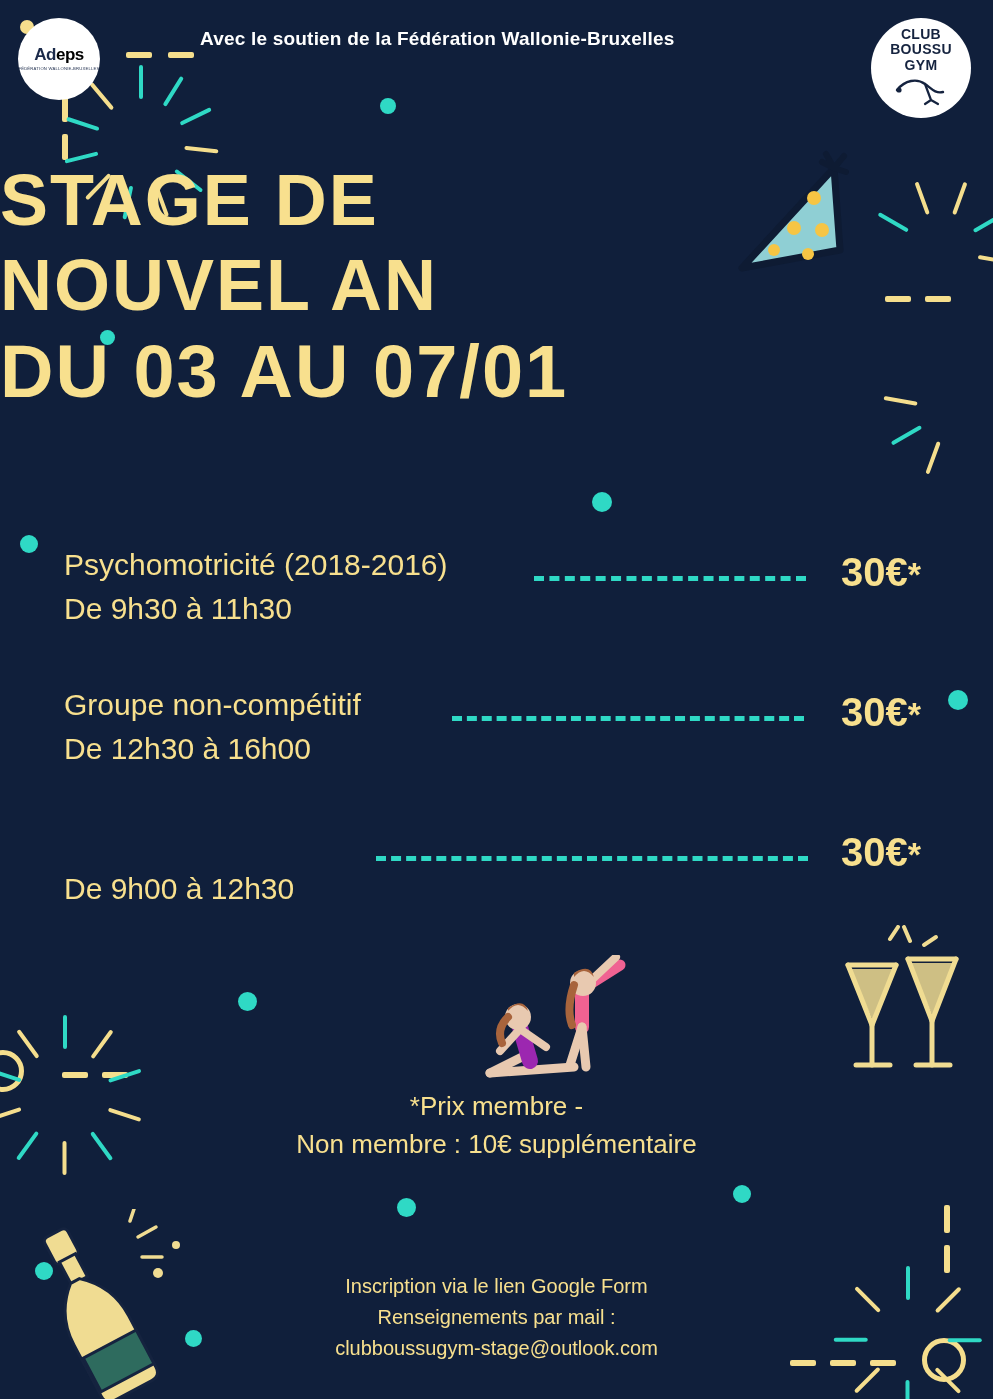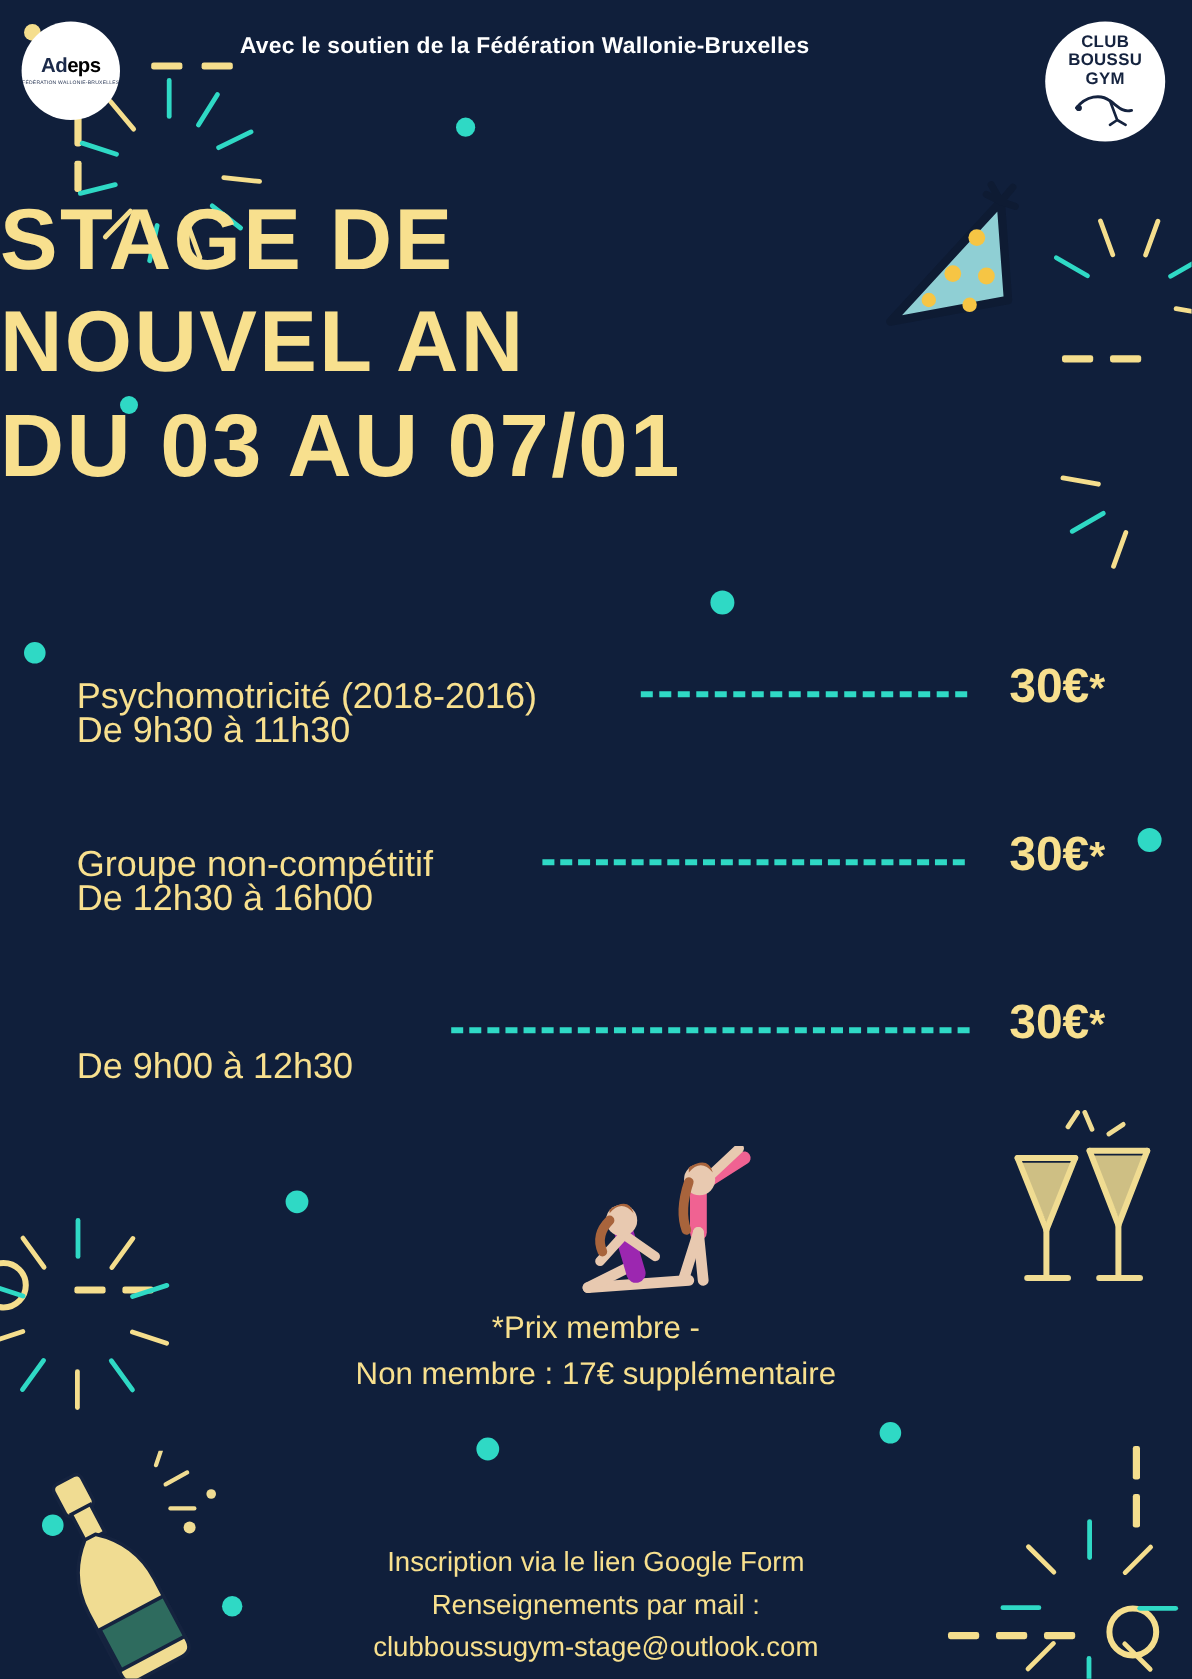--- a/index.html
+++ b/index.html
@@ -89,21 +89,20 @@
   
   .list { position: absolute; top: 548px; left: 0; right: 0; }
   .row { position: relative; height: 140px; }
   .row .label {
     position: absolute;
     left: 64px;
     top: 0;
     color: #f8e08e;
     font-size: 30px;
     white-space: nowrap;
-    margin-top: 16px;
   }
   .row .time {
     position: absolute;
     left: 64px;
     top: 44px;
     color: #f8e08e;
     font-size: 30px;
   }
   .row .price {
     position: absolute;
@@ -130,25 +129,25 @@
     text-align: center;
     color: #f8e08e;
     font-size: 26px;
     line-height: 1.45;
   }
   .note .l1 { }
 
   
   .footer {
     position: absolute;
-    bottom: 8px;
+    bottom: 35px;
     left: 0; right: 0;
     text-align: center;
     color: #f8e08e;
-    font-size: 23px;
+    font-size: 20px;
     line-height: 1.55;
   }
 
   
   .gymnasts { position: absolute; left: 470px; top: 955px; width: 190px; height: 145px; }
   .glasses  { position: absolute; right: 20px; top: 925px; width: 145px; height: 160px; }
   .bottle   { position: absolute; left: 30px; bottom: 0; width: 170px; height: 190px; }
 
   
   .burst { position: absolute; }
@@ -364,21 +363,21 @@
       <path d="M108 28 L126 18"></path>
       <path d="M112 48 L132 48"></path>
       <path d="M100 12 L104 0"></path>
     </g>
     <circle cx="128" cy="64" r="5" fill="#f0dc92"></circle>
     <circle cx="146" cy="36" r="4" fill="#f0dc92"></circle>
   </svg>
 
   <div class="note">
     <div class="l1">*Prix membre -</div>
-    <div>Non membre : 17€ supplémentaire</div>
+    <div>Non membre : 10€ supplémentaire</div>
   </div>
 
   <div class="footer">
     <div>Inscription via le lien Google Form</div>
     <div>Renseignements par mail :</div>
     <div>clubboussugym-stage@outlook.com</div>
   </div>
 
 </div>
 

